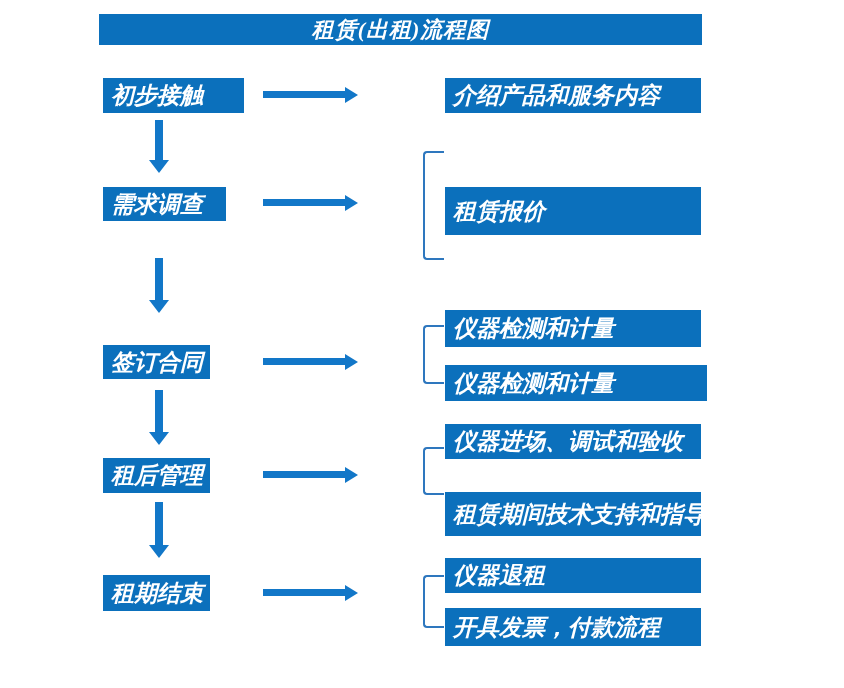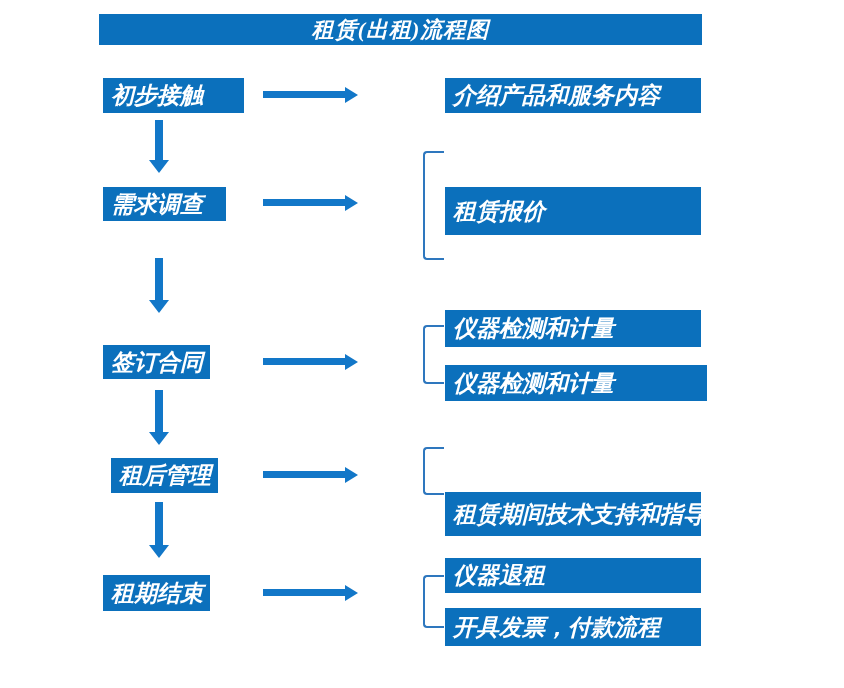--- a/index.html
+++ b/index.html
@@ -37,27 +37,28 @@
 </head>
 <body>
 
 <div class="canvas">
 
   <div class="bluebox titlebar" style="left:99px;top:14px;width:603px;height:31px;">租赁(出租)流程图</div>
 
   <div class="bluebox stage" style="left:103px;top:78px;width:141px;height:35px;">初步接触</div>
   <div class="bluebox stage" style="left:103px;top:187px;width:123px;height:34px;">需求调查</div>
   <div class="bluebox stage" style="left:103px;top:345px;width:107px;height:34px;">签订合同</div>
-  <div class="bluebox stage" style="left:103px;top:458px;width:107px;height:35px;margin-left:8px;">租后管理</div>
+  <div class="bluebox stage" style="left:103px;top:458px;width:107px;height:35px;">租后管理</div>
   <div class="bluebox stage" style="left:103px;top:575px;width:107px;height:36px;">租期结束</div>
 
   <div class="bluebox out" style="left:445px;top:78px;width:256px;height:35px;">介绍产品和服务内容</div>
   <div class="bluebox out" style="left:445px;top:187px;width:256px;height:48px;">租赁报价</div>
   <div class="bluebox out" style="left:445px;top:310px;width:256px;height:37px;">仪器检测和计量</div>
   <div class="bluebox out" style="left:445px;top:365px;width:262px;height:36px;">仪器检测和计量</div>
+  <div class="bluebox out" style="left:445px;top:424px;width:256px;height:35px;">仪器进场、调试和验收</div>
   <div class="bluebox out" style="left:445px;top:492px;width:256px;height:44px;">租赁期间技术支持和指导</div>
   <div class="bluebox out" style="left:445px;top:608px;width:256px;height:38px;">开具发票，付款流程</div>
   <div class="bluebox out" style="left:445px;top:558px;width:256px;height:35px;">仪器退租</div>
 
   <div class="harrow" style="left:263px;top:87px;">
     <i class="hshaft"></i>
     <i class="hhead"></i>
   </div>
   <div class="harrow" style="left:263px;top:195px;">
     <i class="hshaft"></i>

